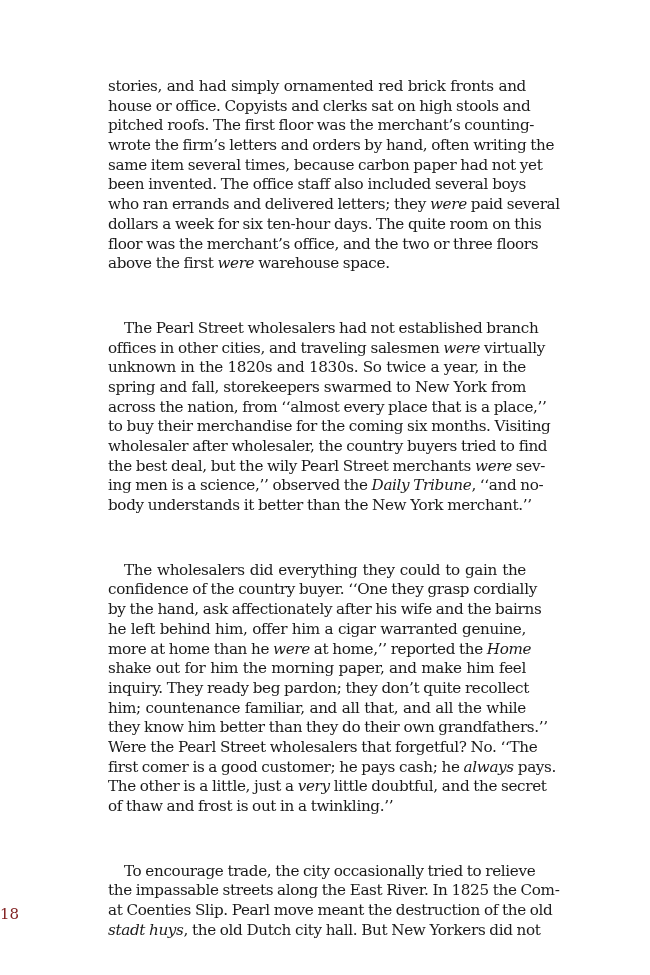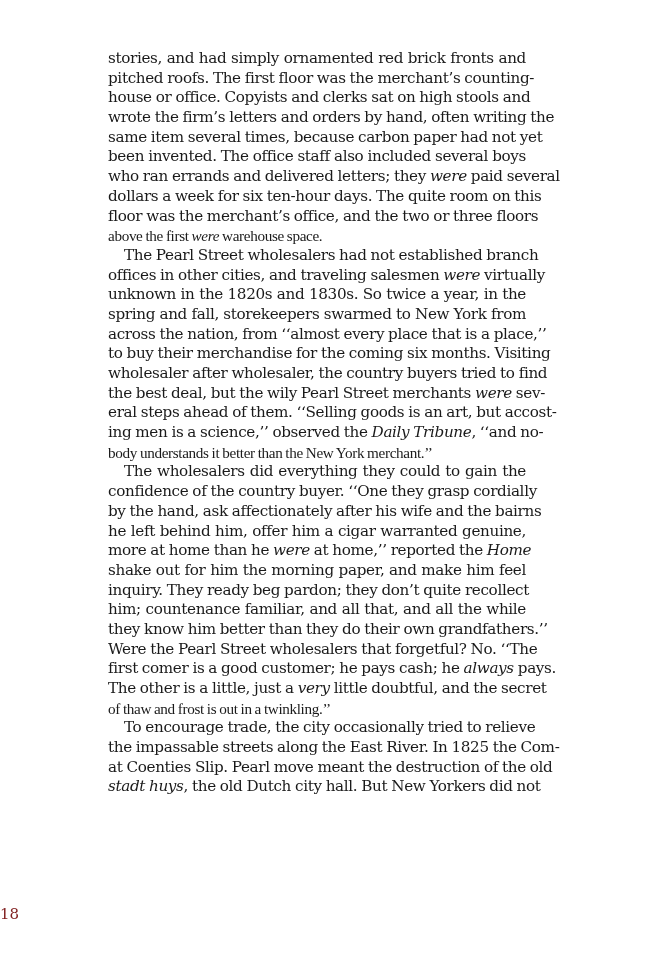--- a/index.html
+++ b/index.html
@@ -1,59 +1,58 @@
 <!DOCTYPE html>
 <html><head>
 <meta charset="utf-8">
 <style>
   html, body { margin: 0; padding: 0; background: #ffffff; }
   body { width: 650px; height: 975px; position: relative; overflow: hidden; }
-  .page { position: absolute; left: 108px; top: 49px; width: 418px; }
+  .page { position: absolute; left: 108px; top: 77px; width: 418px; }
   .line {
     font-family: "DejaVu Serif", serif;
     font-size: 15.2px;
     line-height: 19.7px;
     height: 19.7px;
     color: #1a1a1a;
     white-space: nowrap;
     text-align: justify;
     text-align-last: justify;
     letter-spacing: -0.35px;
     word-spacing: -0.5px;
   }
-  .line.last { text-align-last: left; font-family: Liberation Serif, serif; }
-  .line.indent { text-indent: 16px; }
+  .line.last { text-align-last: left; }
+  .line.indent { text-indent: 16px; margin-top: 45px; }
   .pagenum {
     position: absolute; top: 905px; left: 0; width: 650px; 
     font-family: "DejaVu Serif", serif; font-size: 15px; color: #7f1d1d;
   }
 </style>
 </head>
 <body>
 
 <div class="page" id="page-body">
     <div class="line ">stories, and had simply ornamented red brick fronts and</div>
+    <div class="line ">house or office. Copyists and clerks sat on high stools and</div>
     <div class="line ">pitched roofs. The first floor was the merchant’s counting-</div>
-    <div class="line ">house or office. Copyists and clerks sat on high stools and</div>
     <div class="line ">wrote the firm’s letters and orders by hand, often writing the</div>
     <div class="line ">same item several times, because carbon paper had not yet</div>
     <div class="line ">been invented. The office staff also included several boys</div>
     <div class="line ">who ran errands and delivered letters; they <i>were</i> paid several</div>
     <div class="line ">dollars a week for six ten-hour days. The quite room on this</div>
     <div class="line ">floor was the merchant’s office, and the two or three floors</div>
     <div class="line last">above the first <i>were</i> warehouse space.</div>
     <div class="line indent">The Pearl Street wholesalers had not established branch</div>
     <div class="line ">offices in other cities, and traveling salesmen <i>were</i> virtually</div>
     <div class="line ">unknown in the 1820s and 1830s. So twice a year, in the</div>
     <div class="line ">spring and fall, storekeepers swarmed to New York from</div>
     <div class="line ">across the nation, from ‘‘almost every place that is a place,’’</div>
     <div class="line ">to buy their merchandise for the coming six months. Visiting</div>
     <div class="line ">wholesaler after wholesaler, the country buyers tried to find</div>
     <div class="line ">the best deal, but the wily Pearl Street merchants <i>were</i> sev-</div>
-    <div class="line ">eral steps ahead of them. ‘‘Selling goods is an art, but accost-</div>
     <div class="line ">ing men is a science,’’ observed the <i>Daily Tribune</i>, ‘‘and no-</div>
     <div class="line last">body understands it better than the New York merchant.’’</div>
     <div class="line indent">The wholesalers did everything they could to gain the</div>
     <div class="line ">confidence of the country buyer. ‘‘One they grasp cordially</div>
     <div class="line ">by the hand, ask affectionately after his wife and the bairns</div>
     <div class="line ">he left behind him, offer him a cigar warranted genuine,</div>
     <div class="line ">more at home than he <i>were</i> at home,’’ reported the <i>Home</i></div>
     <div class="line ">shake out for him the morning paper, and make him feel</div>
     <div class="line ">inquiry. They ready beg pardon; they don’t quite recollect</div>
     <div class="line ">him; countenance familiar, and all that, and all the while</div>

